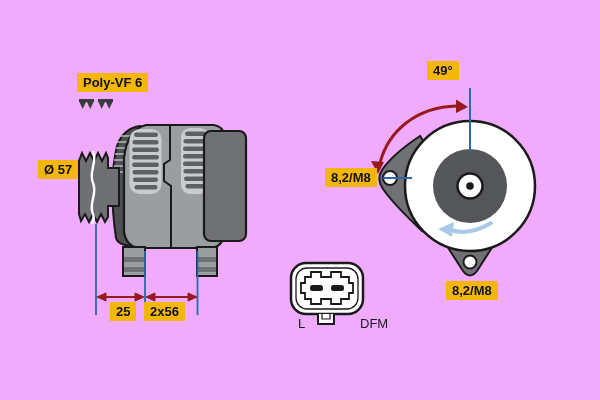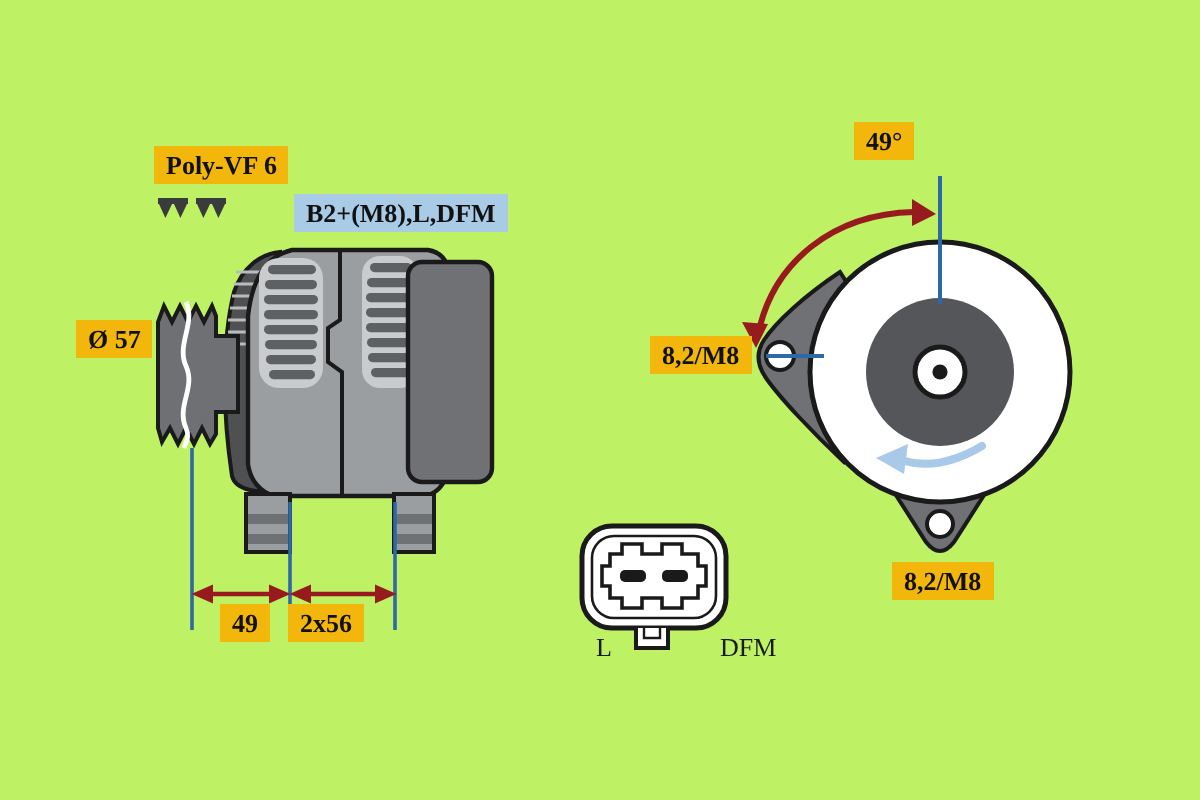--- a/index.html
+++ b/index.html
@@ -1,17 +1,17 @@
 <!DOCTYPE html>
 <html><head>
 <meta charset="utf-8">
 <style>
   html,body{margin:0;padding:0;background:#fff;}
-  .stage{position:relative;width:600px;height:400px;background:#bef264;overflow:hidden;
-         font-family:Liberation Serif, serif;}
+  .stage{position:relative;width:600px;height:400px;background:#f0abfc;overflow:hidden;
+         font-family:Liberation Sans, sans-serif;}
   .lbl{position:absolute;font-size:13px;font-weight:bold;color:#111;
        padding:2px 6px;line-height:15px;white-space:nowrap;}
   .lbl.yellow{background:#F3B60A;}
   .lbl.blue{background:#A9CBE6;}
   .lbl.plain{background:transparent;padding:0;font-weight:normal;font-size:13px;color:#1a1a1a;}
   svg{position:absolute;left:0;top:0;}
 </style>
 </head>
 <body>
 
@@ -154,23 +154,22 @@
              L 341,299 L 341,304 L 331,304 L 331,299 L 321,299 L 321,304 L 311,304 L 311,299
              L 305,299 L 305,293 L 301,293 L 301,283 Z" fill="#ffffff" stroke="#1a1a1a" stroke-width="1.8"></path>
     <rect x="310" y="285" width="13" height="6" rx="2.5" fill="#1a1a1a"></rect>
     <rect x="331" y="285" width="13" height="6" rx="2.5" fill="#1a1a1a"></rect>
     <path d="M 318,314 L 318,324 L 334,324 L 334,314" fill="#ffffff" stroke="#1a1a1a" stroke-width="2"></path>
     <path d="M 322,314 L 322,319 L 330,319 L 330,314" fill="none" stroke="#1a1a1a" stroke-width="1.2"></path>
   </g>
 </svg>
 
 <div class="lbl yellow" style="left:77px;top:73px">Poly-VF 6</div>
-<div class="lbl blue" style="left:147px;top:97px">B2+(M8),L,DFM</div>
 <div class="lbl yellow" style="left:38px;top:160px">Ø 57</div>
-<div class="lbl yellow" style="left:110px;top:302px">49</div>
+<div class="lbl yellow" style="left:110px;top:302px">25</div>
 <div class="lbl yellow" style="left:144px;top:302px">2x56</div>
 <div class="lbl yellow" style="left:427px;top:61px">49°</div>
 <div class="lbl yellow" style="left:325px;top:168px">8,2/M8</div>
 <div class="lbl yellow" style="left:446px;top:281px">8,2/M8</div>
 <div class="lbl plain" style="left:298px;top:316px">L</div>
 <div class="lbl plain" style="left:360px;top:316px">DFM</div>
 
 </div>
 
 </body></html>

